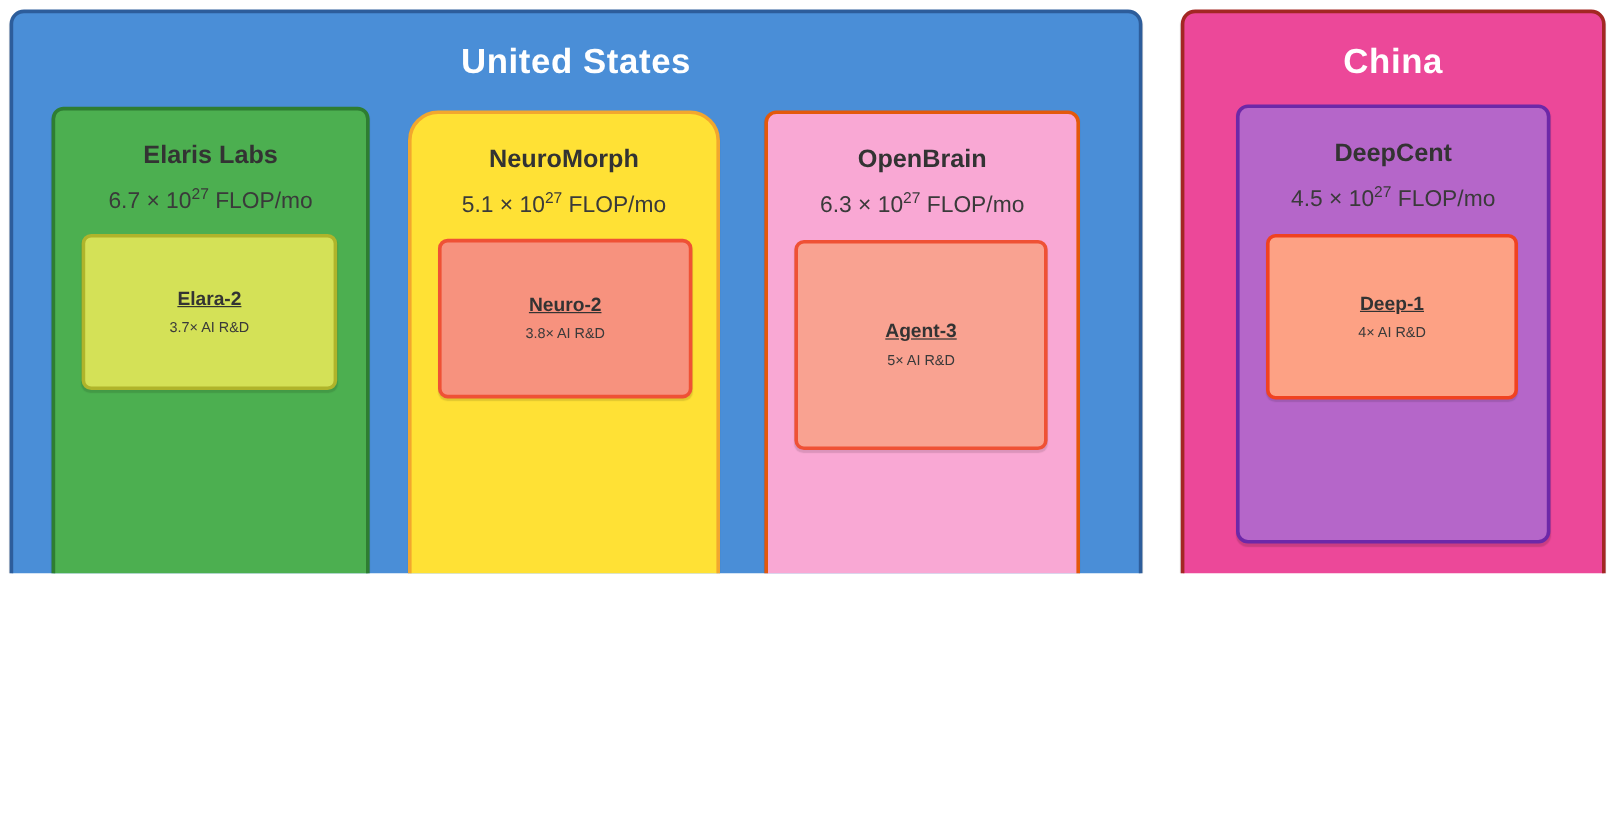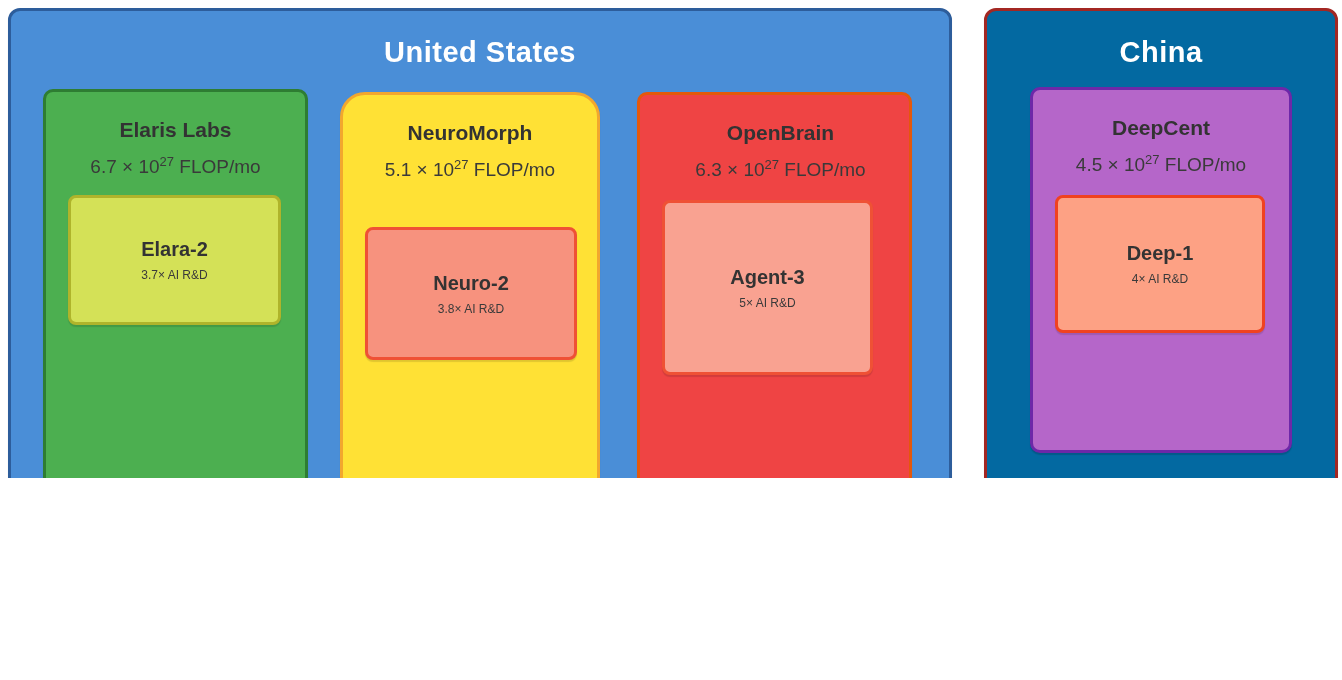--- a/index.html
+++ b/index.html
@@ -67,23 +67,24 @@
     align-items: center;
     text-align: center;
   }
   
   .model-elara2 { left: 22px; top: 103px; width: 207px; height: 124px; }
   .model-neuro2 { left: 22px; top: 104px; width: 206px; height: 127px; }
   .model-agent3 { left: 22px; top: 105px; width: 205px; height: 169px; }
   .model-deep1  { left: 22px; top: 105px; width: 204px; height: 132px; }
   .model-name {
     margin: 0;
-    font-size: 20px;
+    font-size: 16px;
     font-weight: bold;
     color: #333333;
+    text-decoration: underline;
   }
   .model-speedup {
     margin: 7px 0 0 0;
     font-size: 12px;
     color: #3a3a3a;
   }
 </style>
 </head>
 <body>
 
@@ -97,37 +98,37 @@
       <p class="company-compute"><span>6.7 × 10</span><sup>27</sup> <span>FLOP/mo</span></p>
       <div class="model model-elara2" style="background-color: rgb(212, 225, 87); border-color: rgb(175, 180, 43);">
         <h3 class="model-name">Elara-2</h3>
         <p class="model-speedup">3.7× AI R&amp;D</p>
       </div>
     </div>
 
     <div class="company company-neuromorph" style="background-color: rgb(255, 225, 53); border-color: rgb(242, 167, 46);">
       <h2 class="company-name">NeuroMorph</h2>
       <p class="company-compute"><span>5.1 × 10</span><sup>27</sup> <span>FLOP/mo</span></p>
-      <div class="model model-neuro2" style="background-color: rgb(247, 146, 126); border-color: rgb(239, 81, 53); margin-top: 28px;">
+      <div class="model model-neuro2" style="background-color: rgb(247, 146, 126); border-color: rgb(239, 81, 53);">
         <h3 class="model-name">Neuro-2</h3>
         <p class="model-speedup">3.8× AI R&amp;D</p>
       </div>
     </div>
 
-    <div class="company company-openbrain" style="background-color: #ef4444; border-color: rgb(228, 88, 11); padding-left: 12px;">
+    <div class="company company-openbrain" style="background-color: #f9a8d4; border-color: rgb(228, 88, 11);">
       <h2 class="company-name">OpenBrain</h2>
       <p class="company-compute"><span>6.3 × 10</span><sup>27</sup> <span>FLOP/mo</span></p>
       <div class="model model-agent3" style="background-color: rgb(249, 162, 145); border-color: rgb(239, 81, 53);">
         <h3 class="model-name">Agent-3</h3>
         <p class="model-speedup">5× AI R&amp;D</p>
       </div>
     </div>
   </section>
 
-  <section class="country country-cn" style="background-color: #0369a1; border-color: rgb(163, 39, 35);">
+  <section class="country country-cn" style="background-color: #ec4899; border-color: rgb(163, 39, 35);">
     <h1 class="country-title">China</h1>
 
     <div class="company company-deepcent" style="background-color: rgb(181, 102, 201); border-color: rgb(109, 40, 168);">
       <h2 class="company-name">DeepCent</h2>
       <p class="company-compute"><span>4.5 × 10</span><sup>27</sup> <span>FLOP/mo</span></p>
       <div class="model model-deep1" style="background-color: rgb(253, 161, 132); border-color: rgb(240, 66, 32); justify-content: center;">
         <h3 class="model-name">Deep-1</h3>
         <p class="model-speedup">4× AI R&amp;D</p>
       </div>
     </div>

